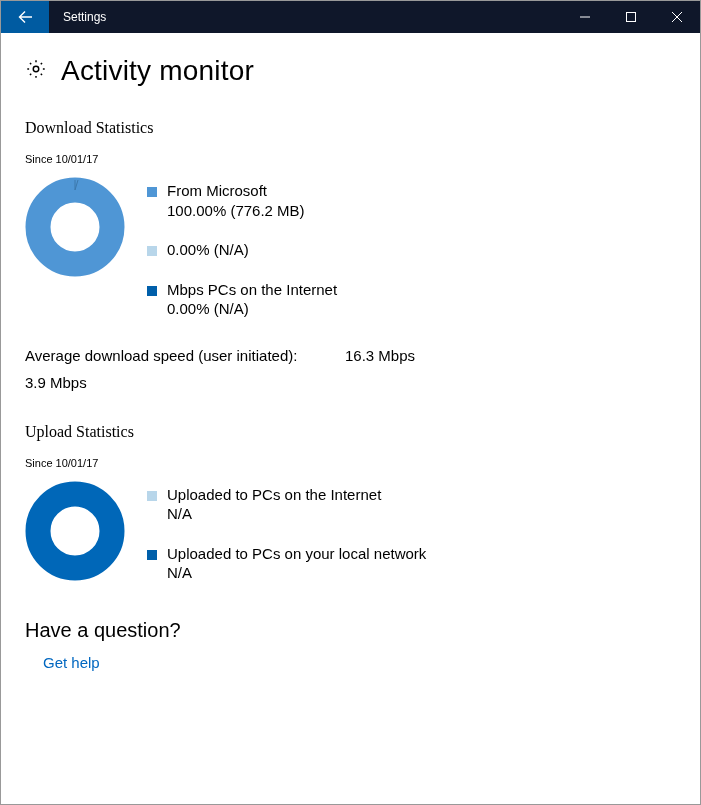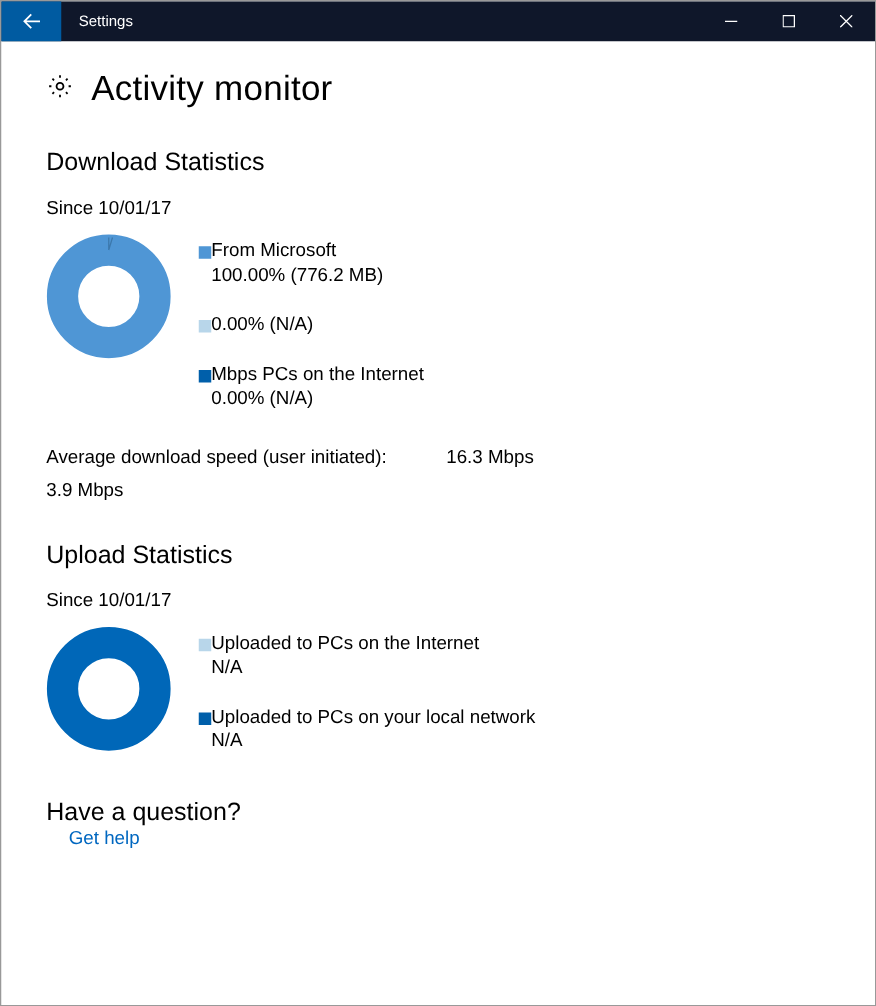--- a/index.html
+++ b/index.html
@@ -4,35 +4,35 @@
   <style>
     * { margin: 0; padding: 0; box-sizing: border-box; font-family: "Segoe UI", -apple-system, sans-serif; }
     body { width: 701px; height: 805px; background: #fff; border: 1px solid #999; overflow: hidden; }
     .titlebar { height: 32px; background: #0f172a; color: #fff; display: flex; align-items: center; }
     .back-btn { width: 48px; height: 32px; display: flex; align-items: center; justify-content: center; background: #005ba1; cursor: pointer; }
     .back-btn svg { fill: #fff; }
     .app-title { margin-left: 14px; font-size: 12px; font-weight: 400; }
     .window-controls { margin-left: auto; display: flex; }
     .wc-btn { width: 46px; height: 32px; display: flex; align-items: center; justify-content: center; cursor: pointer; }
     .wc-btn svg { stroke: #fff; fill: none; }
-    .content { padding: 10px 20px 20px 36px; color: #000; }
+    .content { padding: 10px 20px 20px 24px; color: #000; }
     .page-header { display: flex; align-items: center; margin-top: 12px; margin-bottom: 32px; }
     .gear-icon { margin-right: 14px; }
     .page-title { font-size: 28px; font-weight: 350; letter-spacing: 0.2px; }
-    .section-title { font-size: 20px; font-weight: 400; margin-bottom: 16px; margin-top: 6px; }
-    .section-sub { font-size: 15px; margin-bottom: 12px; }
+    .section-title { font-size: 16px; font-weight: 400; margin-bottom: 16px; margin-top: 6px; font-family: Liberation Serif, serif; }
+    .section-sub { font-size: 11px; margin-bottom: 12px; }
     .chart-row { display: flex; gap: 22px; margin-bottom: 28px; }
     .donut { flex: 0 0 auto; }
     .legend { display: flex; flex-direction: column; gap: 20px; padding-top: 4px; }
-    .legend-item { display: flex; align-items: flex-start; }
+    .legend-item { display: flex; gap: 10px; align-items: flex-start; }
     .swatch { width: 10px; height: 10px; margin-top: 6px; flex: 0 0 auto; }
     .legend-text { font-size: 15px; line-height: 1.3; }
     .stat-line { font-size: 15px; margin-bottom: 10px; display: flex; }
     .stat-label { width: 320px; }
-    .question-title { font-size: 20px; font-weight: 400; margin-top: 36px; margin-bottom: 0; }
+    .question-title { font-size: 20px; font-weight: 400; margin-top: 36px; margin-bottom: 12px; }
     .link { color: #0067c0; font-size: 15px; cursor: pointer; margin-left: 18px; }
   </style>
 </head>
 <body>
 
 <div class="titlebar">
   <div class="back-btn">
     <svg width="16" height="16" viewBox="0 0 16 16">
         <path d="M7.5 2 1.5 8l6 6 1-1-4.3-4.3H15V7.3H4.2L8.5 3z"></path>
       </svg>

